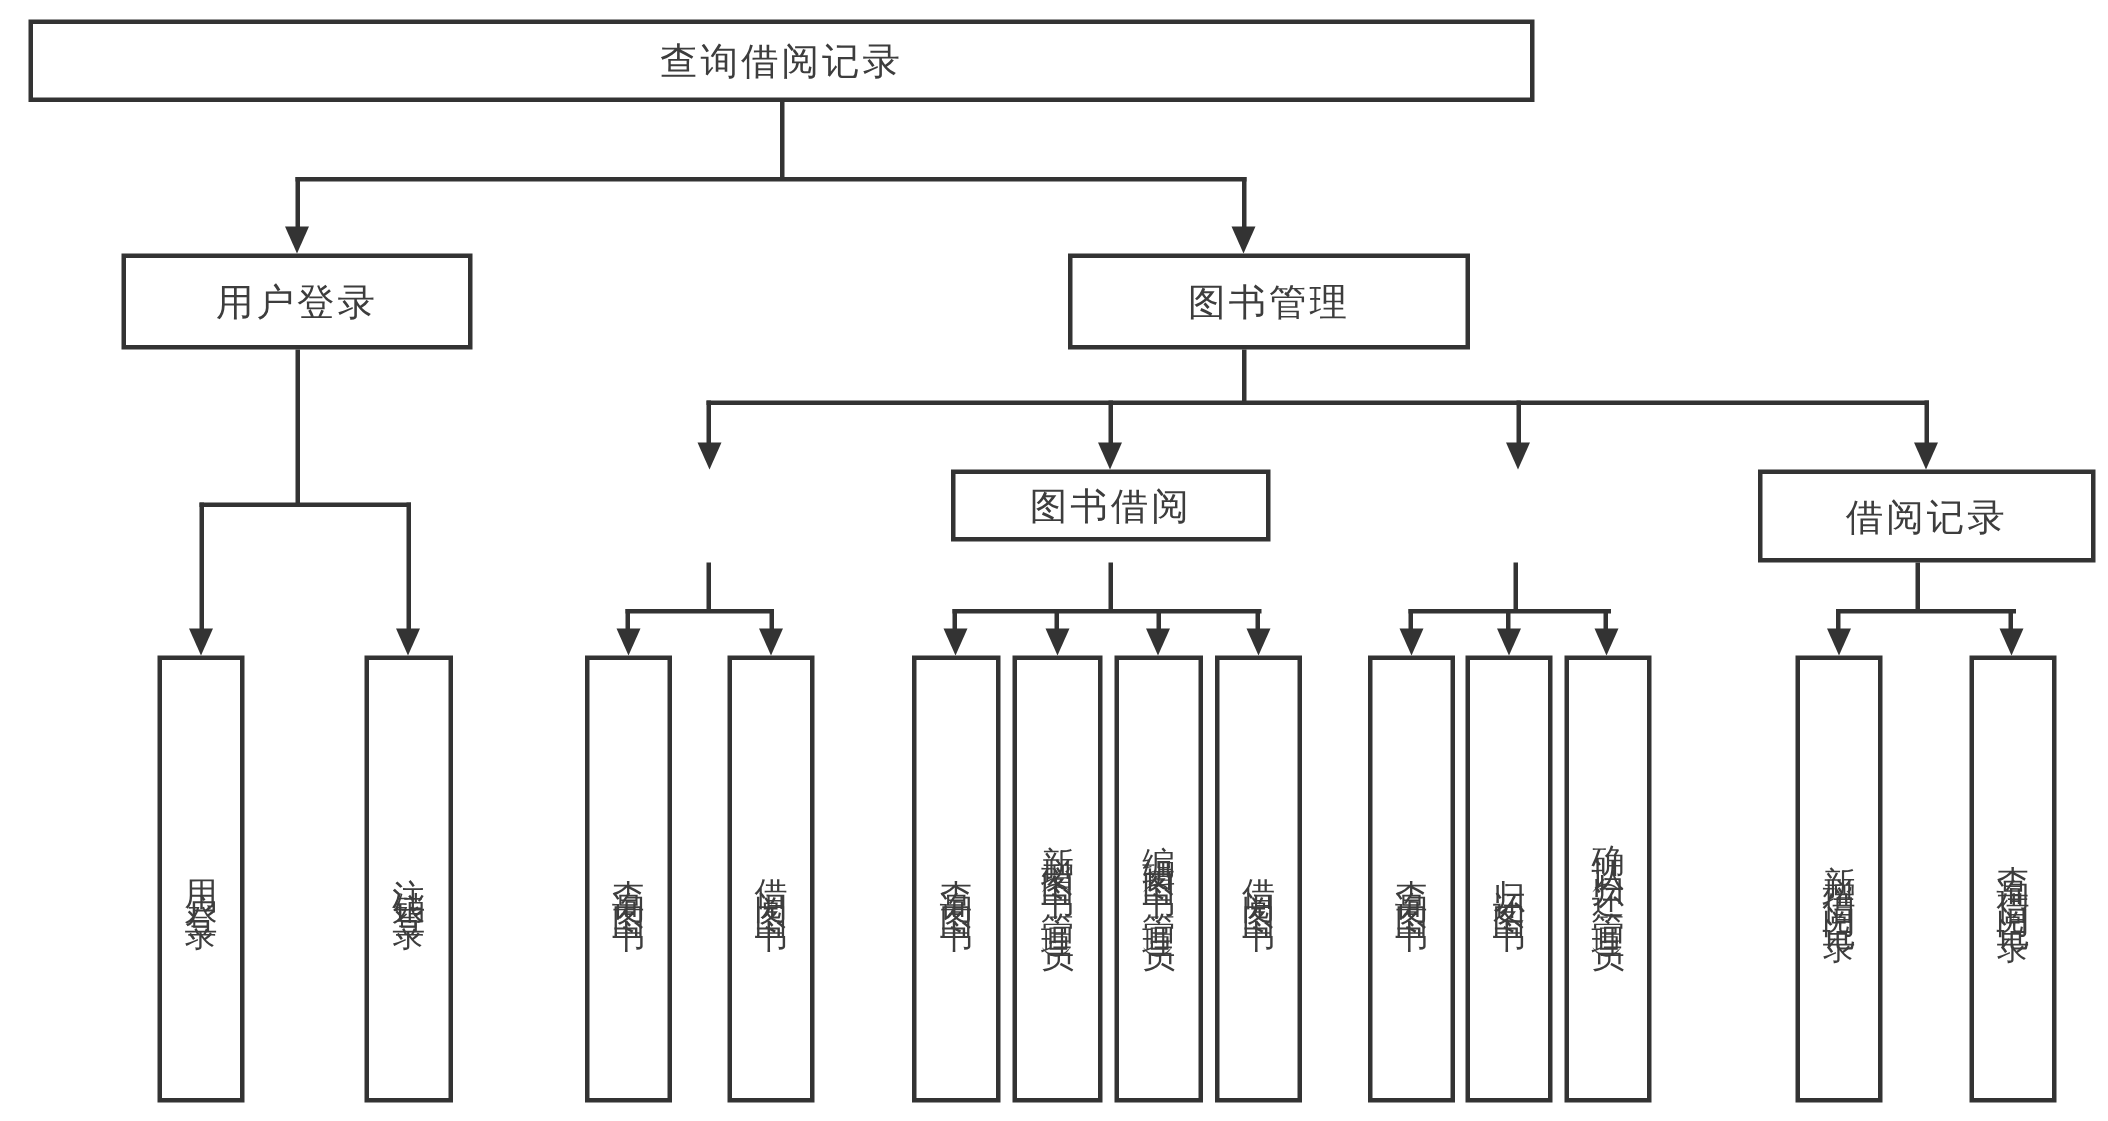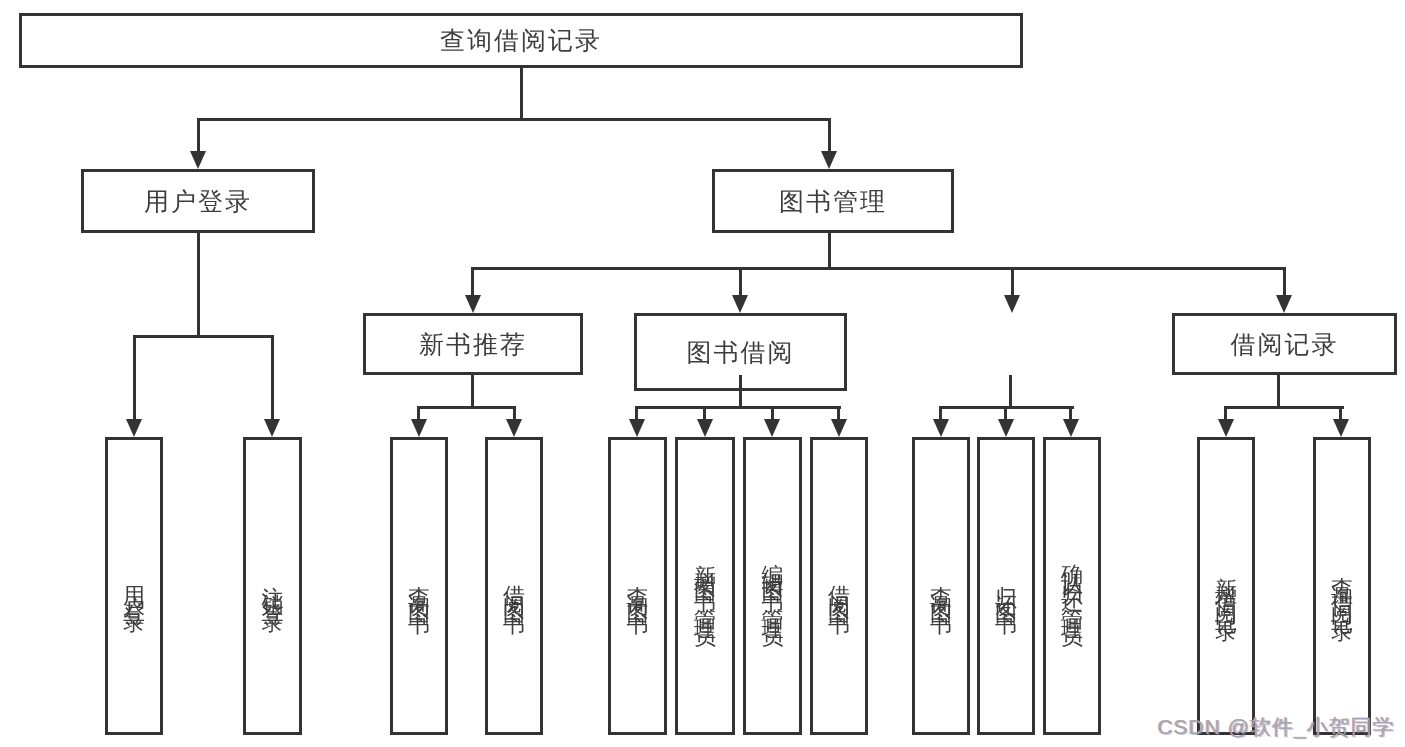--- a/index.html
+++ b/index.html
@@ -38,28 +38,25 @@
 
 <div id="canvas">
 
   <div class="hbox" style="left:19px;top:13px;width:1004px;height:55px;">
     <span>查询借阅记录</span>
   </div>
 
   <div class="hbox" style="left:81px;top:169px;width:234px;height:64px;">
     <span>用户登录</span>
   </div>
-  <div class="hbox" style="left:712px;top:169px;width:242px;height:64px;">
+  <div class="hbox" style="left:712px;top:169px;width:268px;height:64px;">
     <span>图书管理</span>
   </div>
 
-  <div class="hbox" style="left:363px;top:313px;width:220px;height:62px;">
-    <span>新书推荐</span>
-  </div>
-  <div class="hbox" style="left:634px;top:313px;width:213px;height:78px;">
+  <div class="hbox" style="left:634px;top:313px;width:213px;height:48px;">
     <span>图书借阅</span>
   </div>
   <div class="hbox" style="left:1172px;top:313px;width:225px;height:62px;">
     <span>借阅记录</span>
   </div>
 
   <div class="vbox" style="left:105px;top:437px;width:58px;height:298px;">
     <span class="vtext">用户登录</span>
   </div>
   <div class="vbox" style="left:243px;top:437px;width:59px;height:298px;">
@@ -155,15 +152,14 @@
   <div class="line" style="left:1069px;top:406px;width:3px;height:15px;"></div>
   <div class="arrow" style="left:1063px;top:419px;"></div>
 
   <div class="line" style="left:1277px;top:375px;width:3px;height:33px;"></div>
   <div class="line" style="left:1224px;top:406px;width:120px;height:3px;"></div>
   <div class="line" style="left:1224px;top:406px;width:3px;height:15px;"></div>
   <div class="arrow" style="left:1218px;top:419px;"></div>
   <div class="line" style="left:1339px;top:406px;width:3px;height:15px;"></div>
   <div class="arrow" style="left:1333px;top:419px;"></div>
 
-  <div class="watermark">CSDN @软件_小贺同学</div>
 
 </div>
 
 </body></html>

